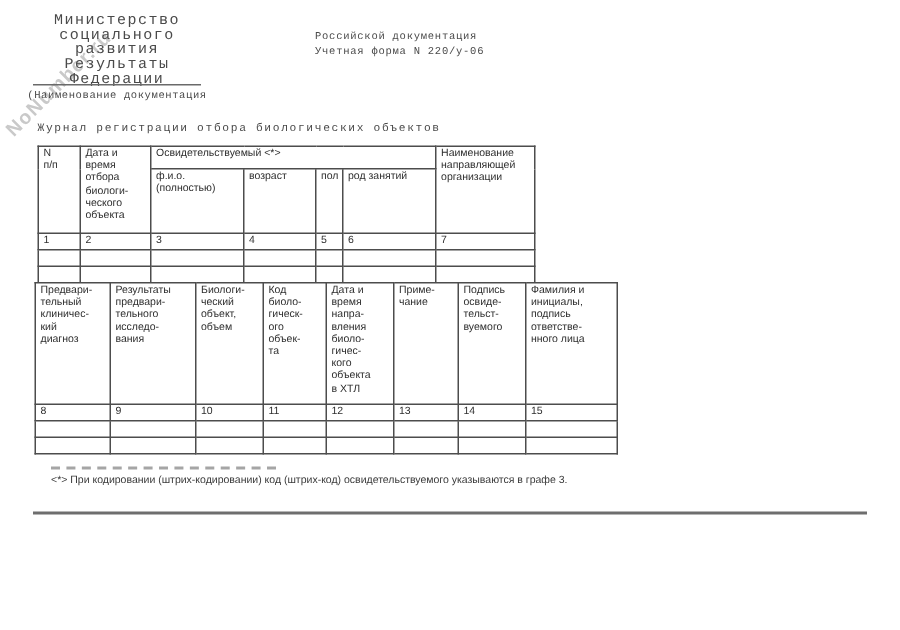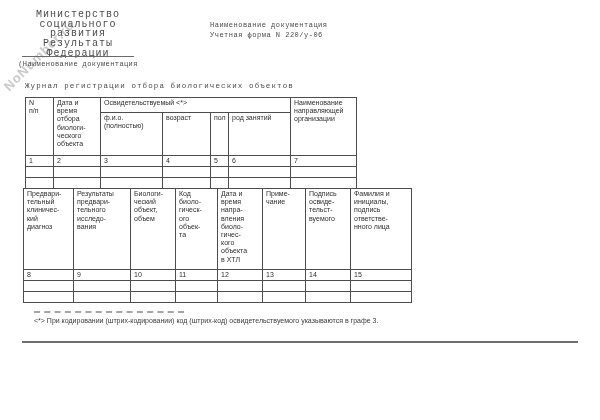--- a/index.html
+++ b/index.html
@@ -65,21 +65,21 @@
     <div>Результаты Федерации</div>
   </div>
 
   <div class="org-divider"></div>
 
   <div class="org-caption mono">
     <div>(Наименование документация</div>
   </div>
 
   <div class="doc-meta mono">
-    <div>Наименование документация</div>
+    <div>Российской документация</div>
     <div>Учетная форма N 220/у-06</div>
   </div>
 
   <div class="title mono">Журнал регистрации отбора биологических объектов</div>
 
   <table class="t1">
     <colgroup>
       <col style="width:28px">
         <col style="width:47px">
         <col style="width:62px">

